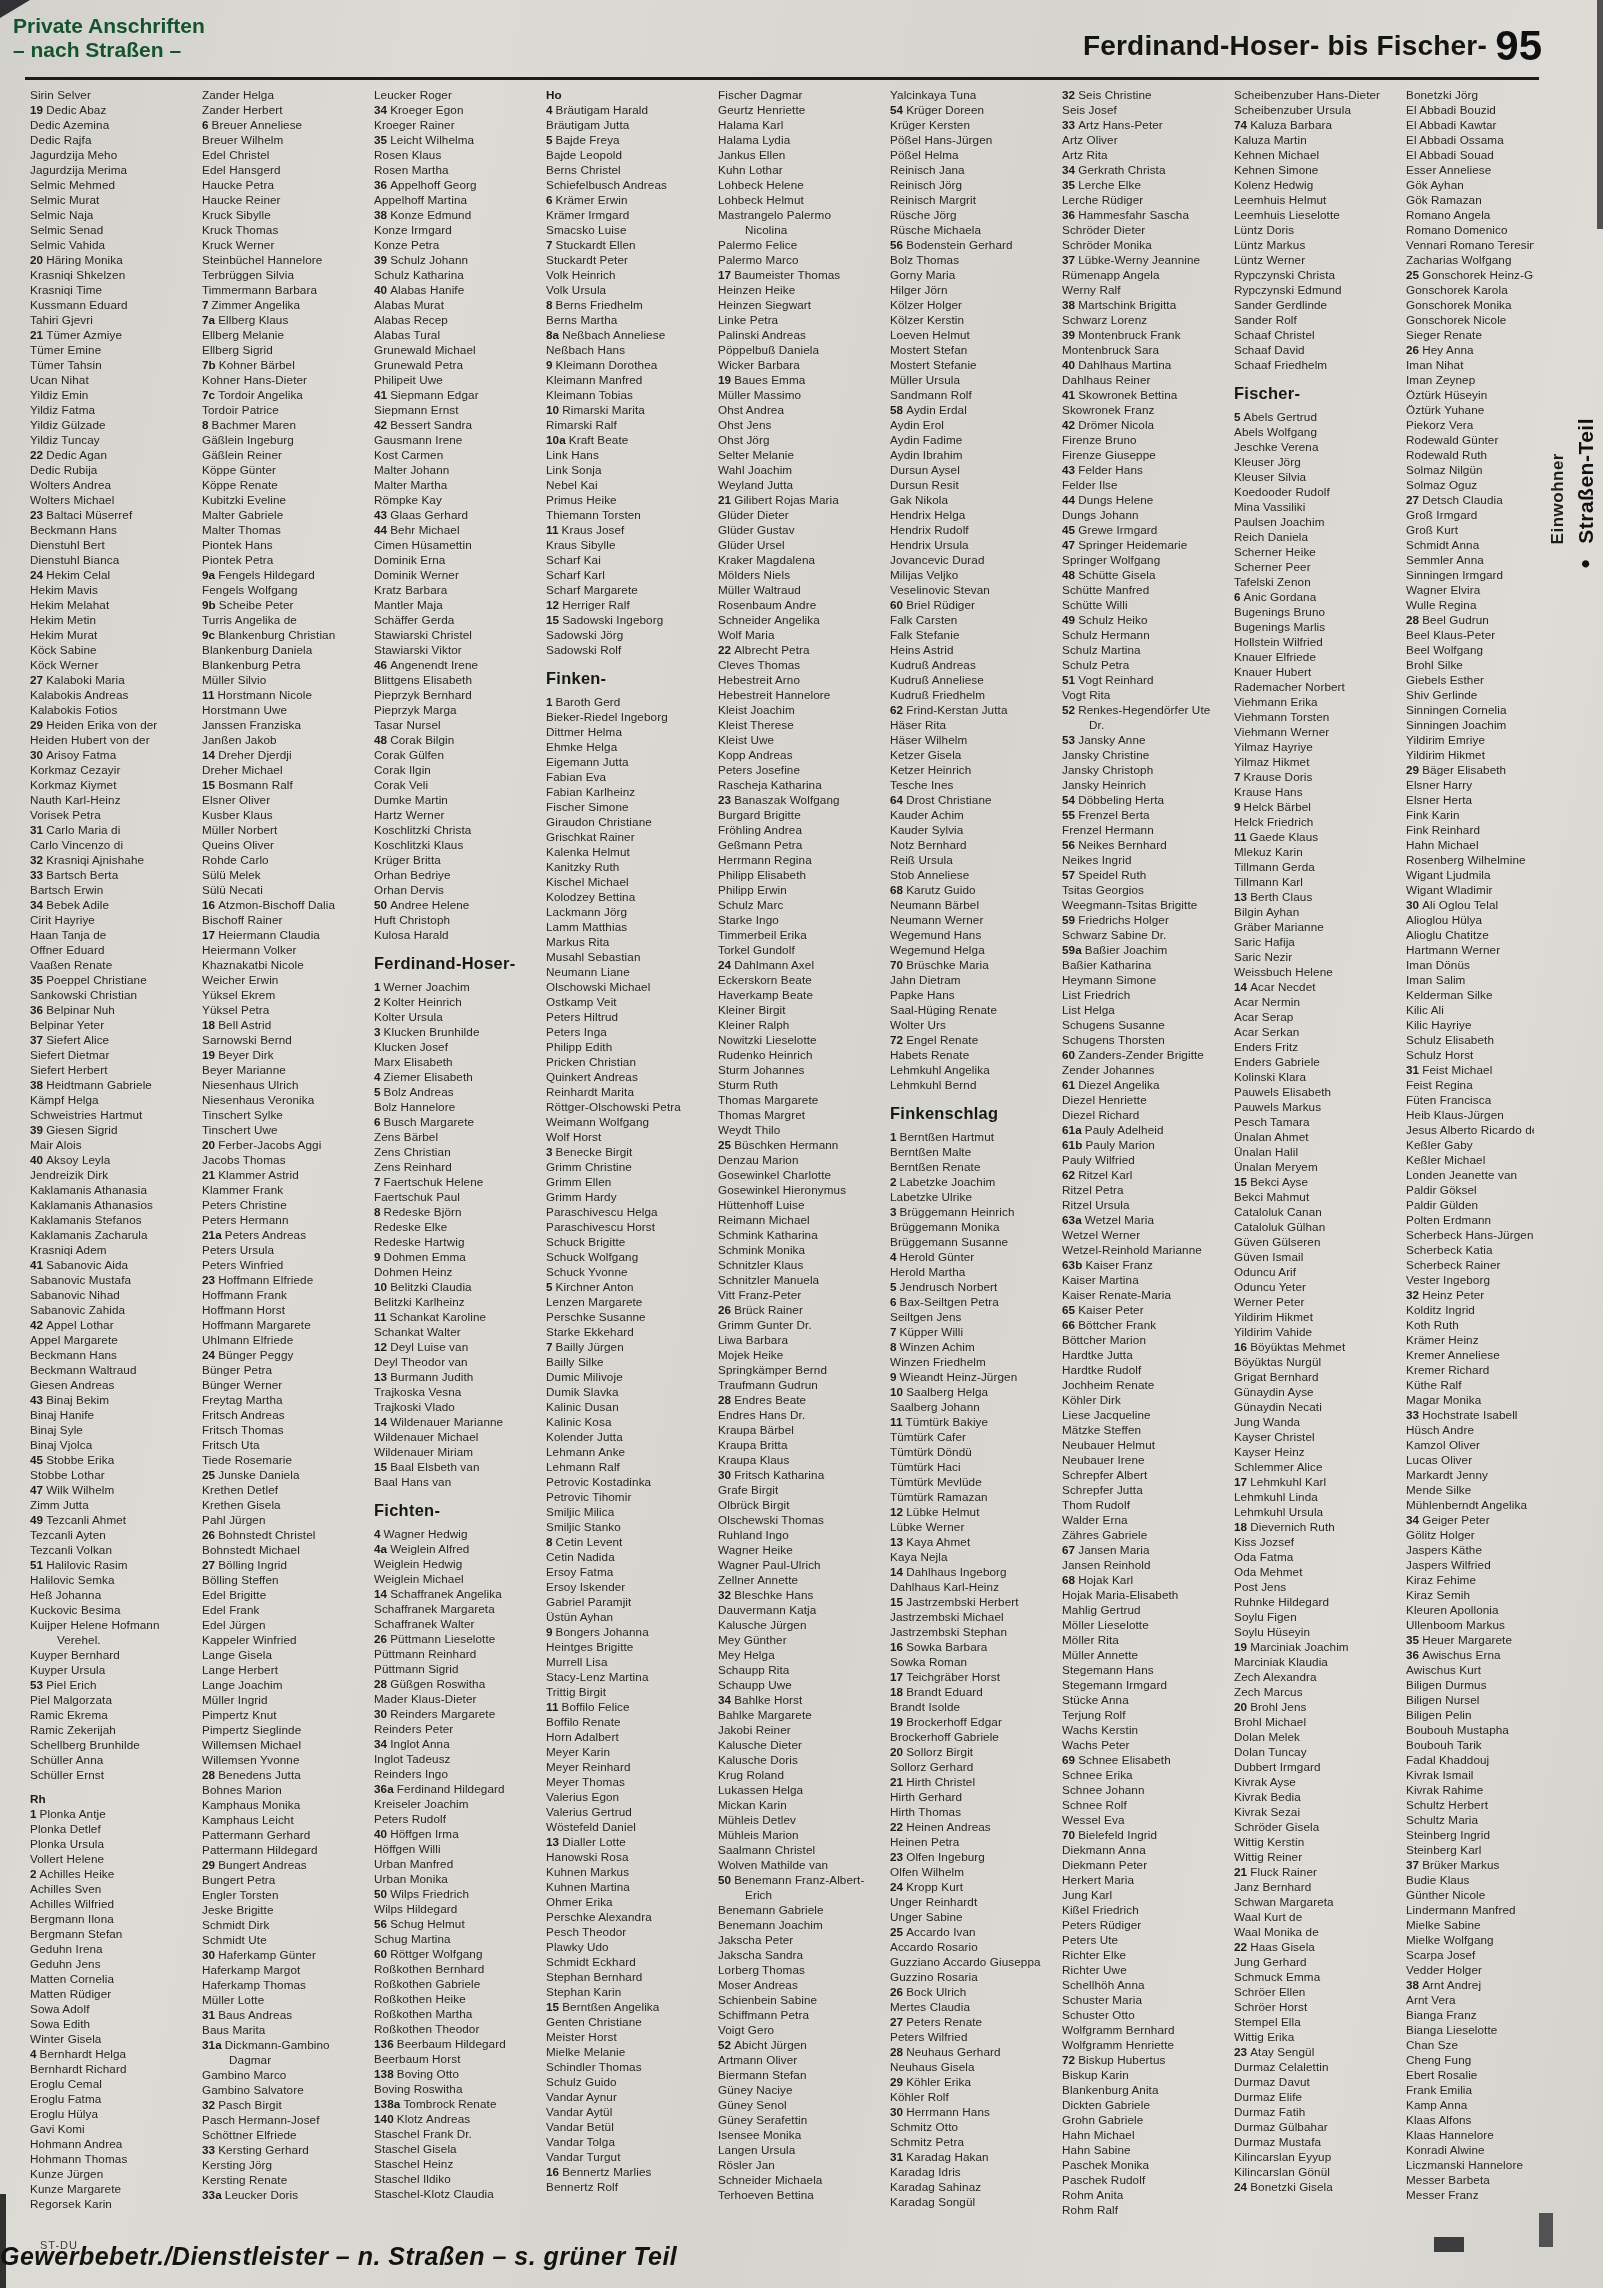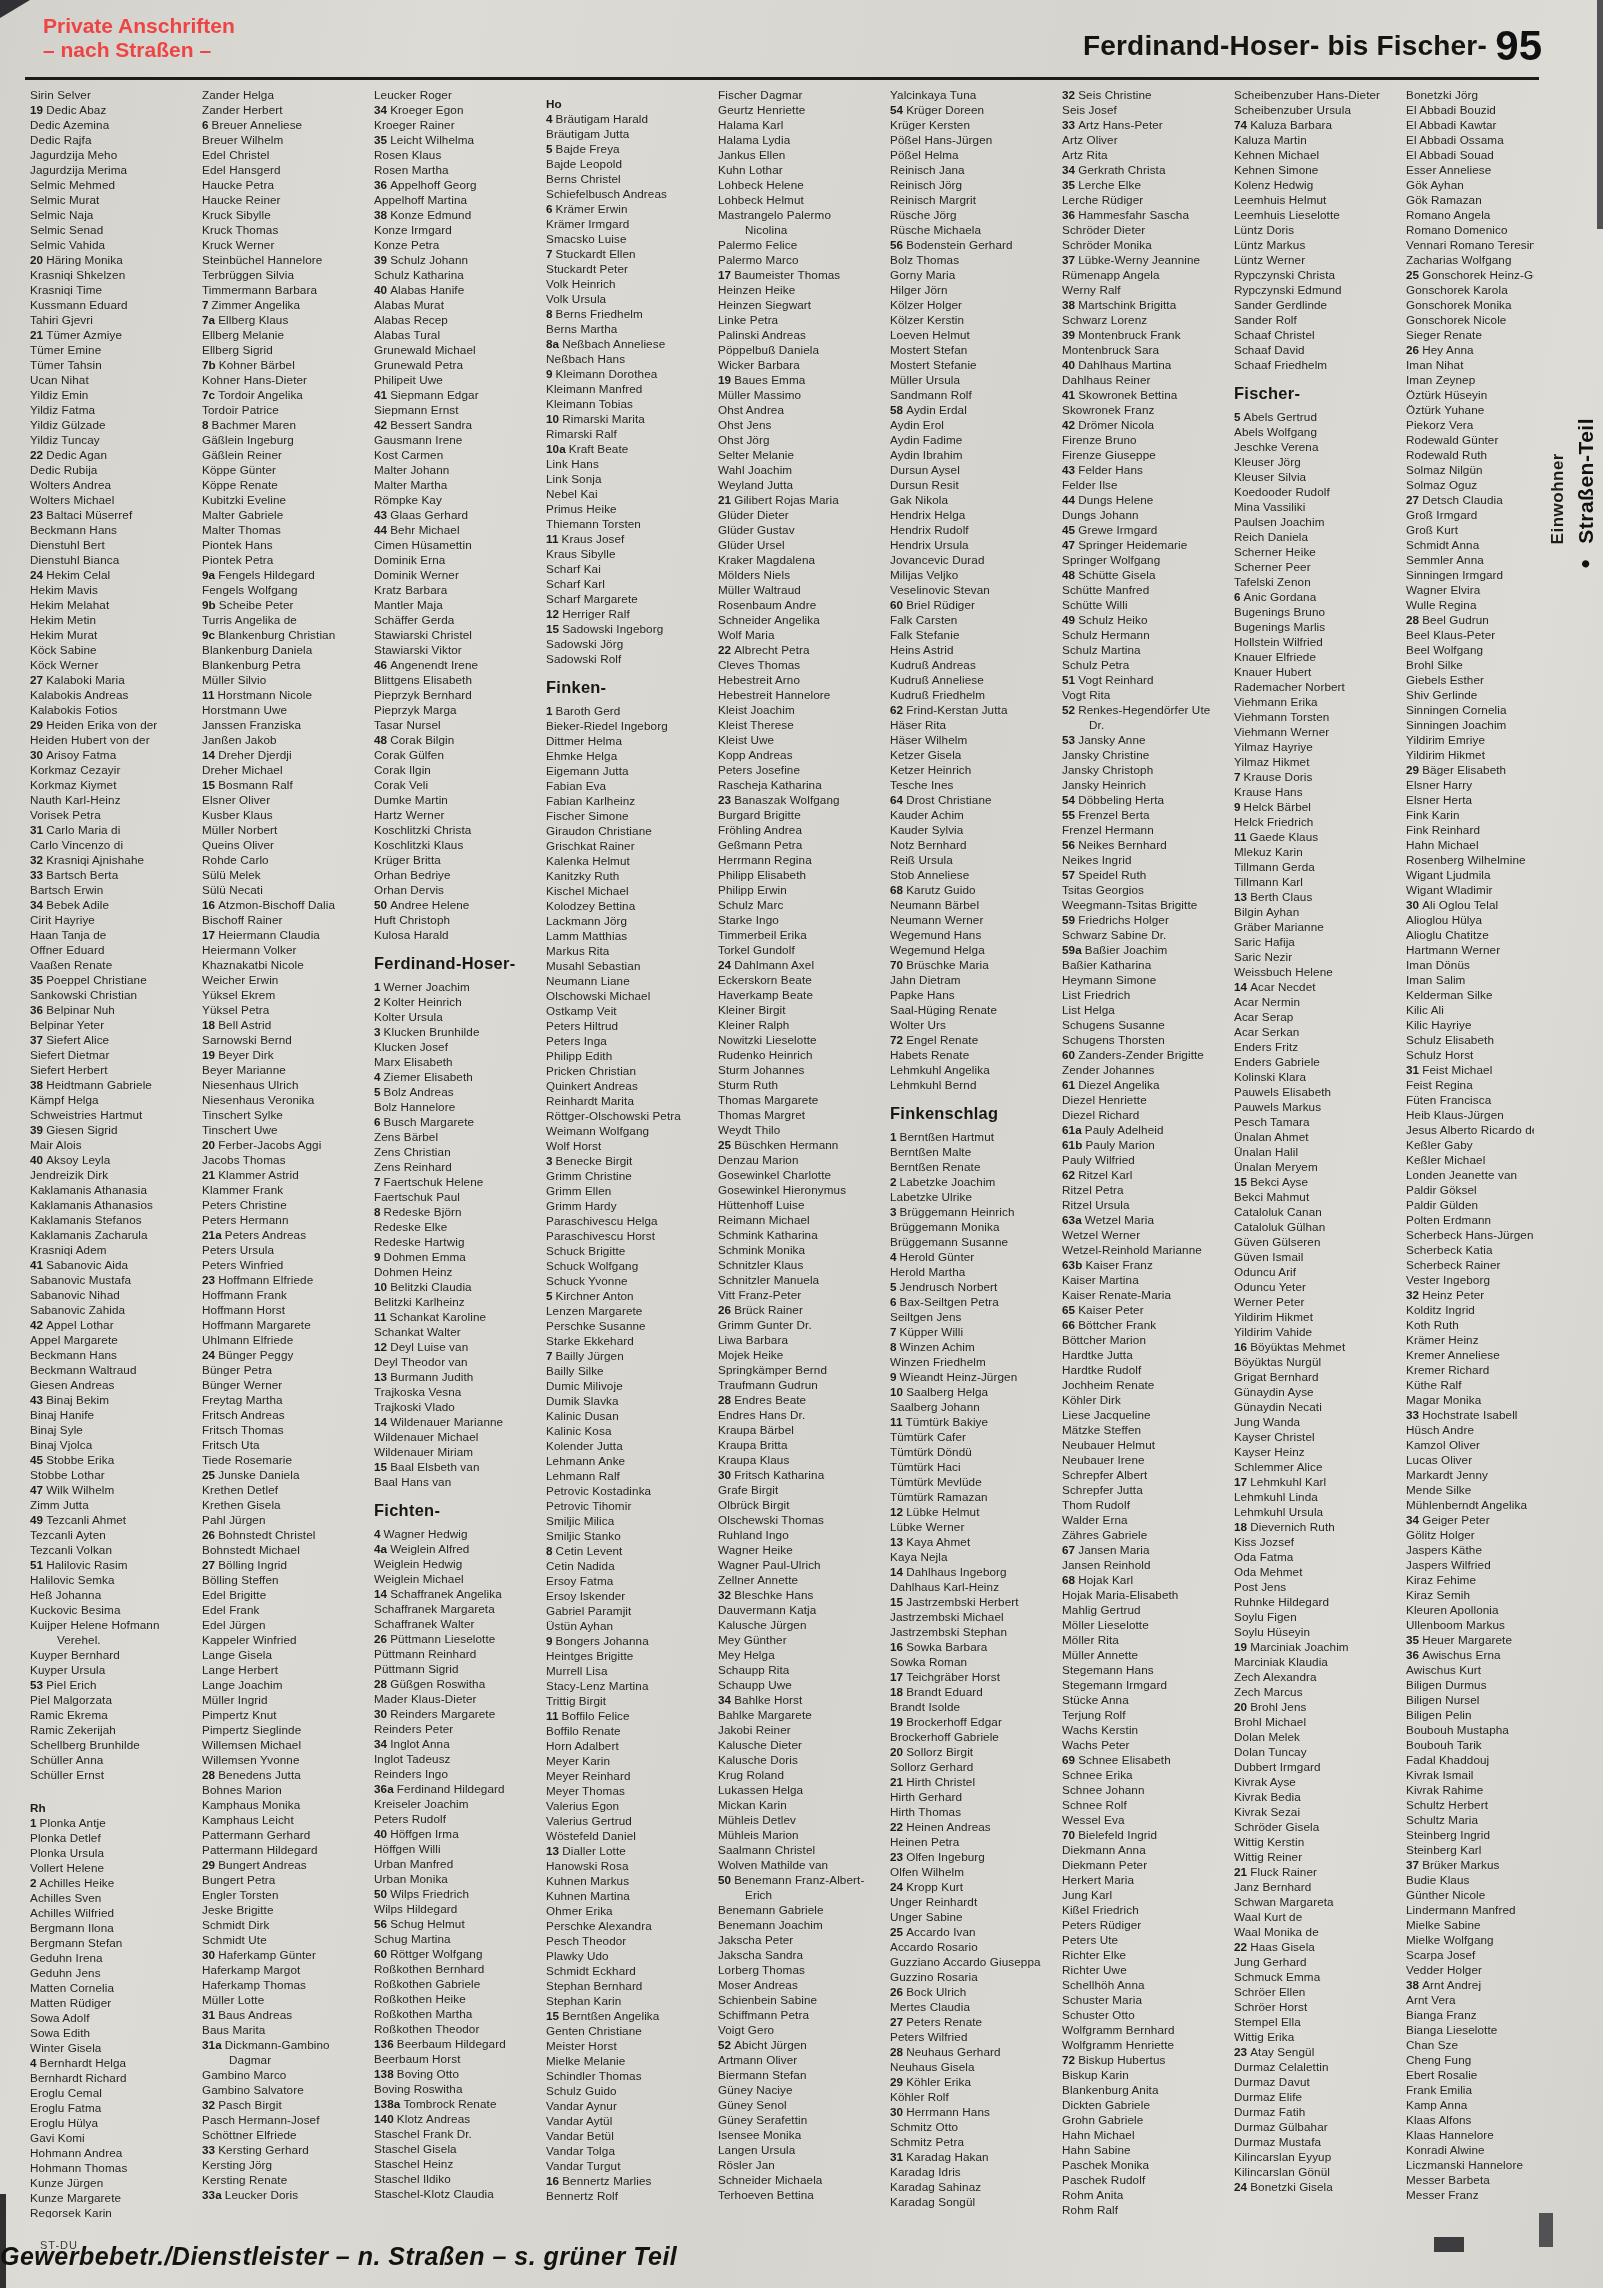--- a/index.html
+++ b/index.html
@@ -1,31 +1,31 @@
 <!DOCTYPE html>
 <html><head>
 <meta charset="utf-8">
 <style>
   html,body{margin:0;padding:0;}
   body{
     width:1604px;height:2289px;position:relative;overflow:hidden;
     background:linear-gradient(100deg,#d2d1cc 0%,#dcdbd6 22%,#d5d4cf 55%,#dedcd7 82%,#d3d2cd 100%);
     font-family:"Liberation Sans",sans-serif;color:#23231f;
   }
-  .hdr-left{position:absolute;top:14px;left:43px;font-weight:bold;font-size:21px;line-height:24px;color:#ef4444;}
+  .hdr-left{position:absolute;top:14px;left:13px;font-weight:bold;font-size:21px;line-height:24px;color:#14532d;}
   .hdr-right{position:absolute;top:30px;right:117px;font-weight:bold;font-size:28px;color:#141411;letter-spacing:0.2px;}
   .hdr-page{position:absolute;top:22px;right:62px;font-weight:bold;font-size:42px;color:#101010;}
   .hdr-rule{position:absolute;top:77px;left:25px;width:1514px;height:3px;background:#1c1c19;}
   .cols{position:absolute;top:87px;left:30px;width:1504px;height:2131px;display:flex;gap:16px;overflow:hidden;}
   .col{width:156px;flex:0 0 156px;font-size:11.7px;line-height:15px;letter-spacing:0.1px;color:#262622;}
   .ln{white-space:nowrap;overflow:hidden;}
   .ln b{font-weight:bold;color:#1b1b17;margin-right:3px;}
   .cont{padding-left:27px;}
   .sec{font-weight:bold;font-size:16.4px;line-height:18px;margin:3px 0 7px;color:#171714;letter-spacing:0.3px;}
-  .sub{font-weight:bold;margin-top:9px;color:#1b1b17;}
+  .sub{font-weight:bold;margin-top:0;color:#1b1b17;}
   .blank{height:9px;}
   .side-einwohner{position:absolute;top:453px;right:36px;writing-mode:vertical-rl;transform:rotate(180deg);
     font-weight:bold;font-size:17px;color:#1d1d1a;letter-spacing:0.5px;}
   .side-strassen{position:absolute;top:418px;right:6px;writing-mode:vertical-rl;transform:rotate(180deg);
     font-weight:bold;font-size:21px;color:#111;letter-spacing:0.5px;}
   .side-strassen .dot{font-size:17px;margin-bottom:4px;}
   .ftr-code{position:absolute;left:40px;bottom:38px;font-size:11px;letter-spacing:1px;color:#3a3a36;}
   .ftr-banner{position:absolute;left:0;right:0;bottom:18px;text-align:left;
     font-weight:bold;font-style:italic;font-size:25px;color:#13130f;letter-spacing:0.5px;}
   .corner-mark{position:absolute;top:0;left:0;width:30px;height:18px;background:#15151a;

